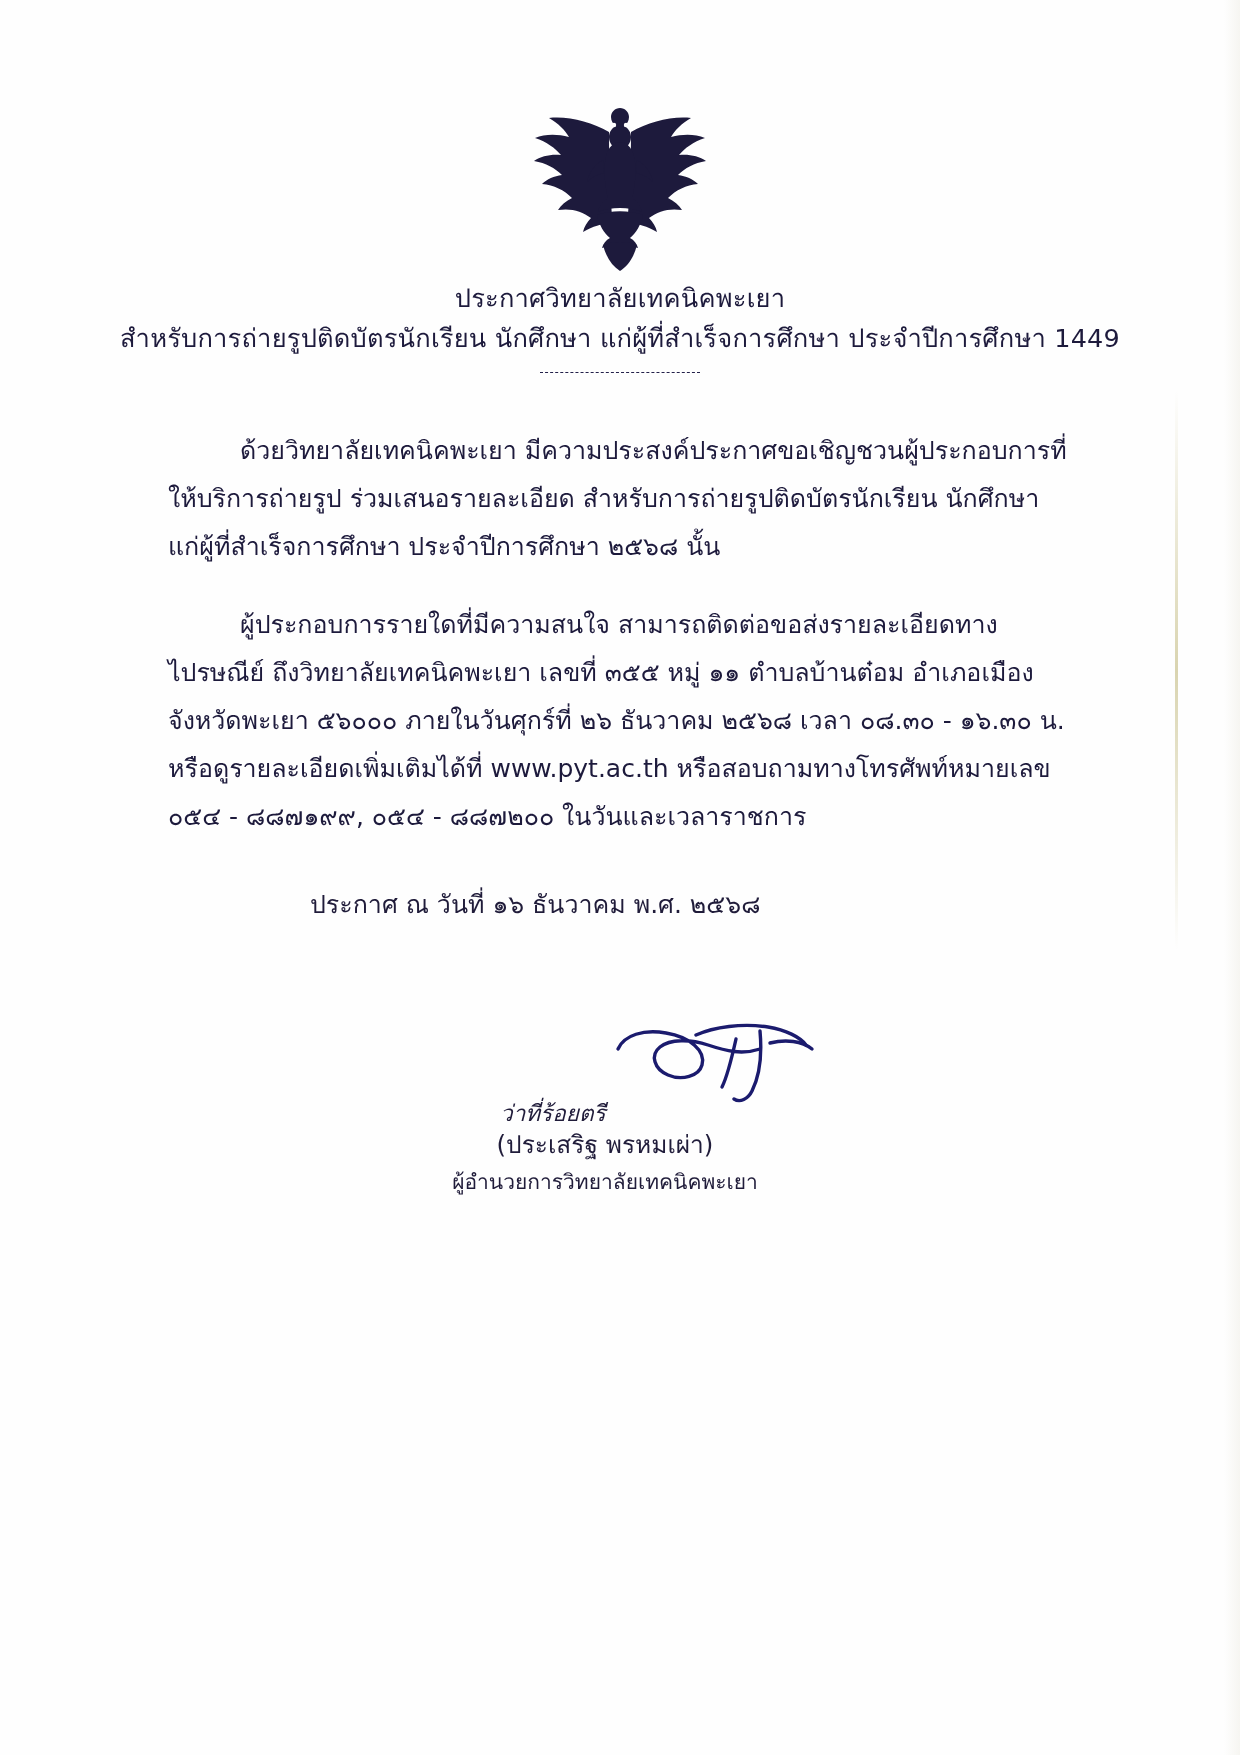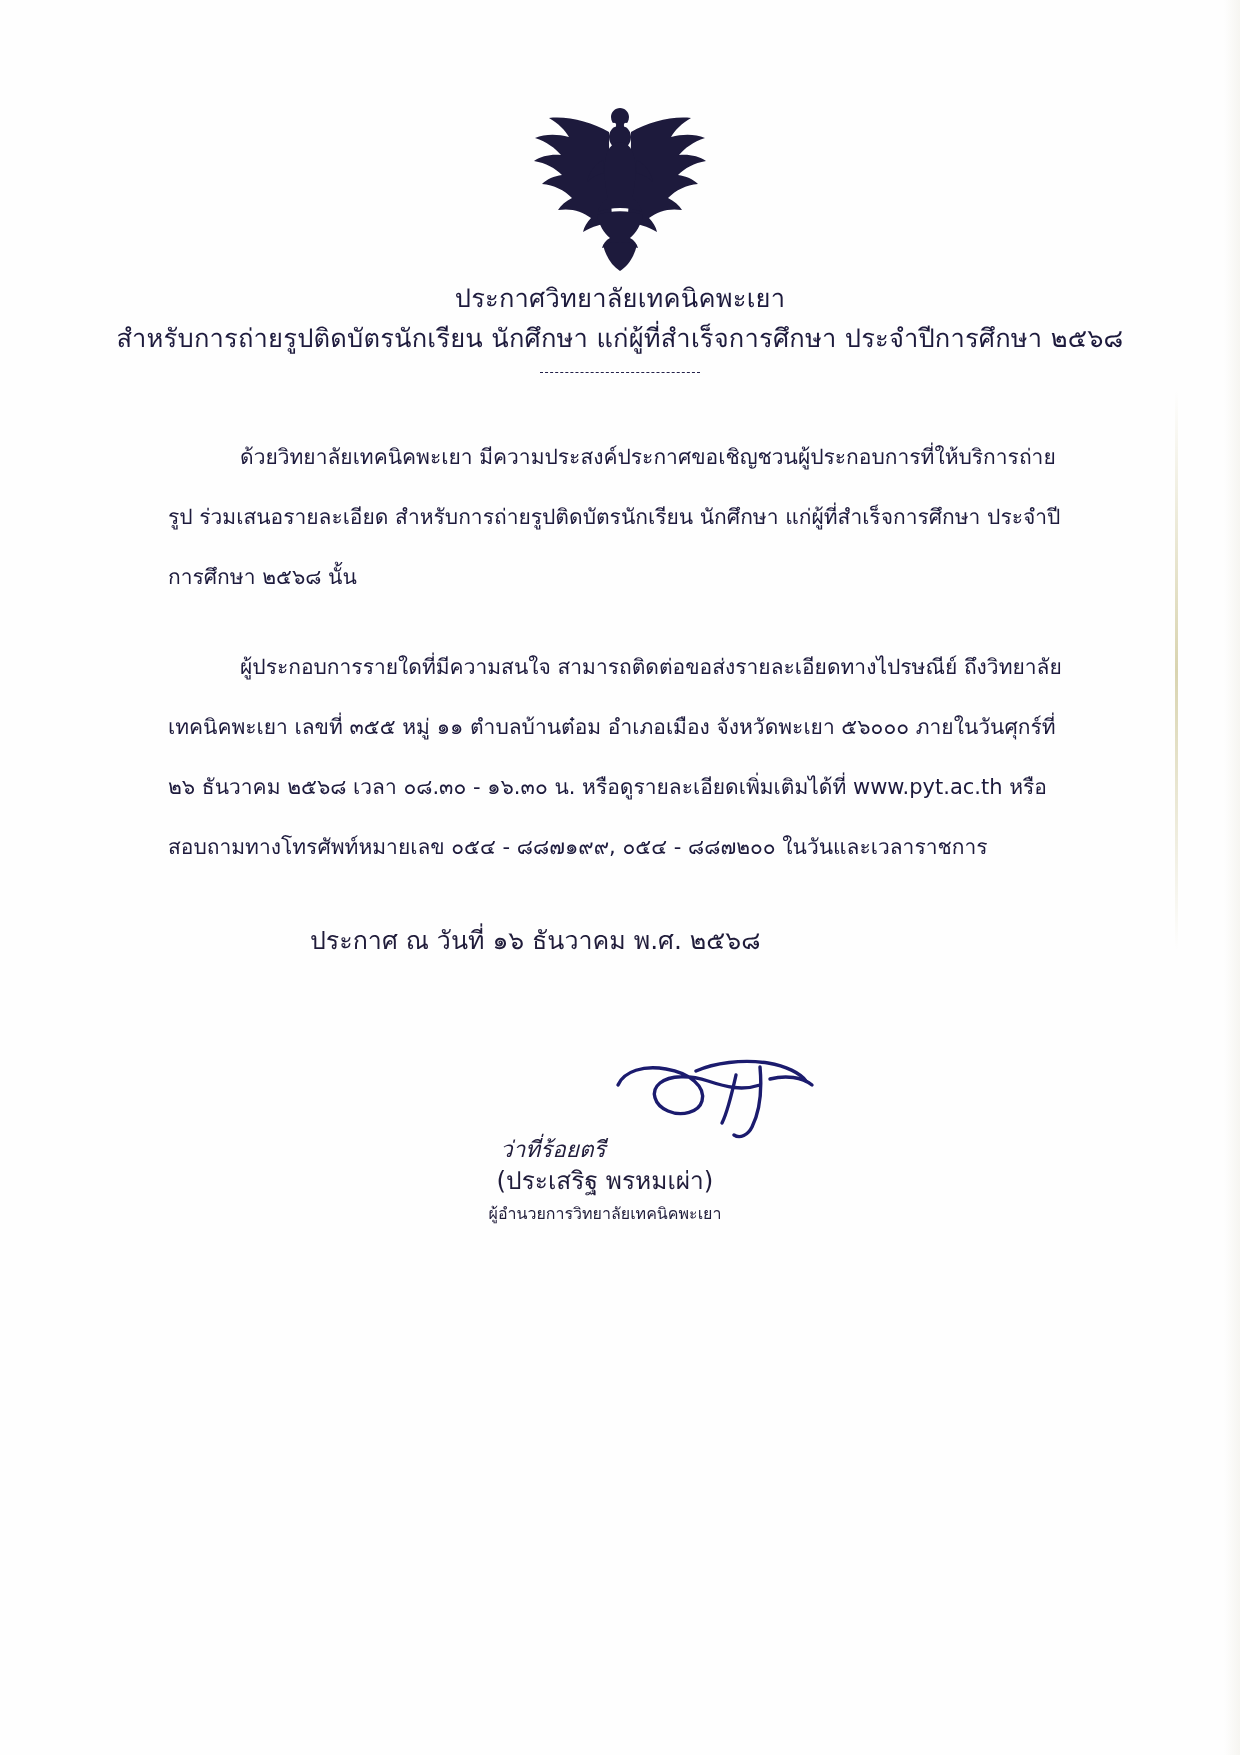--- a/index.html
+++ b/index.html
@@ -68,22 +68,22 @@
 
   .rule {
     margin: 14px auto 0;
     width: 160px;
     border-top: 1.6px dashed #23204a;
     height: 0;
   }
 
   .para {
     margin: 0 168px;
-    font-size: 21px;
-    line-height: 60px;
+    font-size: 25px;
+    line-height: 48px;
     color: #1d1a3c;
     text-align: left;
   }
   .para.first { margin-top: 54px; }
   .para.second { margin-top: 30px; }
   .indent { display: inline-block; width: 72px; }
 
   .date-line {
     margin: 44px 0 0 310px;
     font-size: 25px;
@@ -114,21 +114,21 @@
     width: 100%;
     text-align: center;
     font-size: 24.5px;
   }
   .signer-title {
     position: absolute;
     left: 0;
     top: 162px;
     width: 100%;
     text-align: center;
-    font-size: 16px;
+    font-size: 21px;
   }
   .signer-name span, .signer-title span { display: inline-block; transform: translateX(-15px); }
 </style>
 </head>
 <body>
 
 <div class="page">
 
   <div class="scan-edge"></div>
   <div class="scan-edge2"></div>
@@ -153,21 +153,21 @@
 
         <path d="M78 60 c-8 4 -14 12 -16 22 c5 -5 11 -8 17 -9z"></path>
         <path d="M112 60 c8 4 14 12 16 22 c-5 -5 -11 -8 -17 -9z"></path>
       </g>
     </svg>
   </div>
 
   <div class="doc-body">
 
     <div class="center line-title">ประกาศวิทยาลัยเทคนิคพะเยา</div>
-    <div class="center line-title">สำหรับการถ่ายรูปติดบัตรนักเรียน นักศึกษา แก่ผู้ที่สำเร็จการศึกษา ประจำปีการศึกษา ๒๕๖๘</div>
+    <div class="center line-title">สำหรับการถ่ายรูปติดบัตรนักเรียน นักศึกษา แก่ผู้ที่สำเร็จการศึกษา ประจำปีการศึกษา 1449</div>
 
     <div class="rule"></div>
 
     <div class="para first"><span class="indent"></span><span>ด้วยวิทยาลัยเทคนิคพะเยา มีความประสงค์ประกาศขอเชิญชวนผู้ประกอบการที่ให้บริการถ่ายรูป ร่วมเสนอรายละเอียด สำหรับการถ่ายรูปติดบัตรนักเรียน นักศึกษา แก่ผู้ที่สำเร็จการศึกษา ประจำปีการศึกษา ๒๕๖๘ นั้น</span></div>
 
     <div class="para second"><span class="indent"></span><span>ผู้ประกอบการรายใดที่มีความสนใจ สามารถติดต่อขอส่งรายละเอียดทางไปรษณีย์ ถึงวิทยาลัยเทคนิคพะเยา เลขที่ ๓๕๕ หมู่ ๑๑ ตำบลบ้านต๋อม อำเภอเมือง จังหวัดพะเยา ๕๖๐๐๐ ภายในวันศุกร์ที่ ๒๖ ธันวาคม ๒๕๖๘ เวลา ๐๘.๓๐ - ๑๖.๓๐ น. หรือดูรายละเอียดเพิ่มเติมได้ที่ www.pyt.ac.th หรือสอบถามทางโทรศัพท์หมายเลข ๐๕๔ - ๘๘๗๑๙๙, ๐๕๔ - ๘๘๗๒๐๐ ในวันและเวลาราชการ</span></div>
 
     <div class="date-line">ประกาศ ณ วันที่  ๑๖  ธันวาคม  พ.ศ. ๒๕๖๘</div>
 
     <div class="sign-block">

